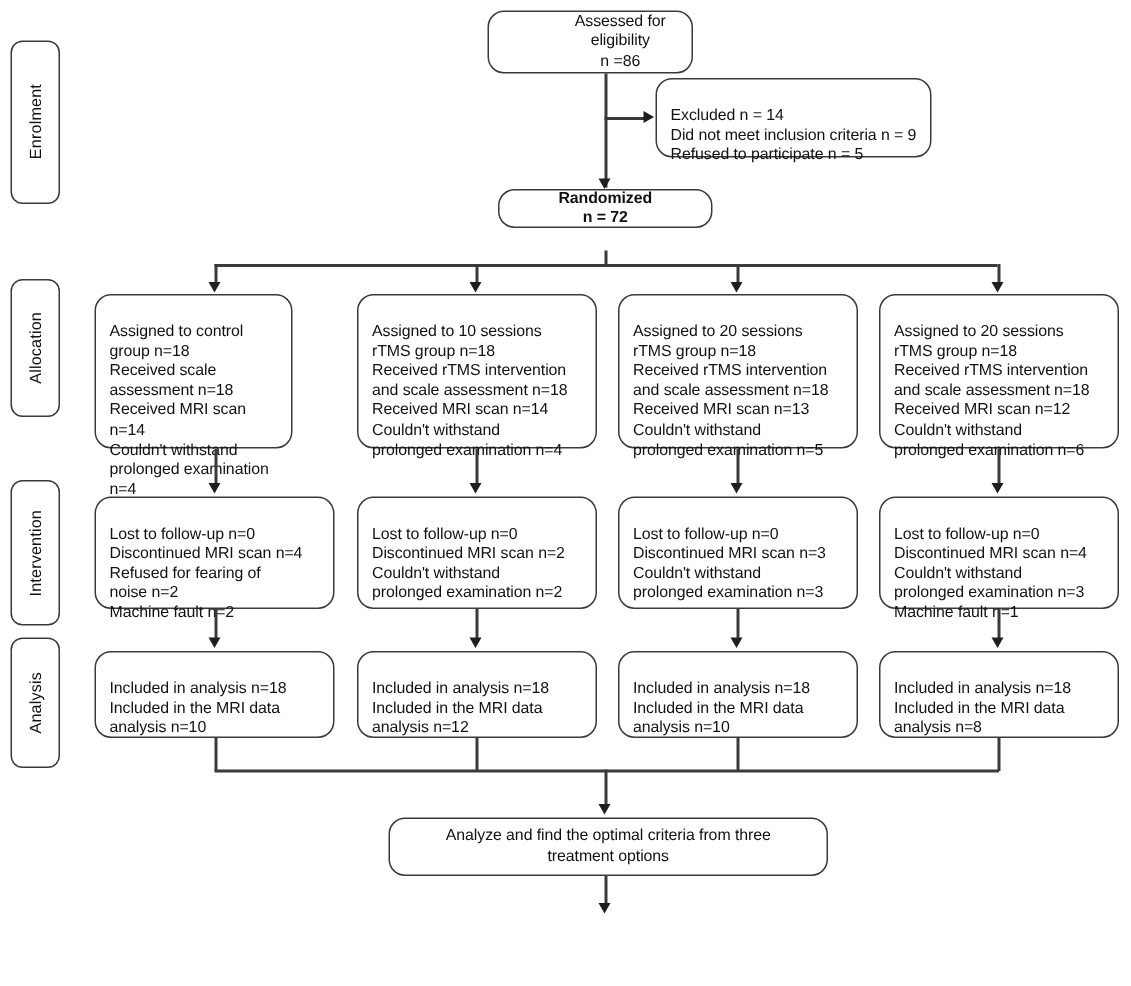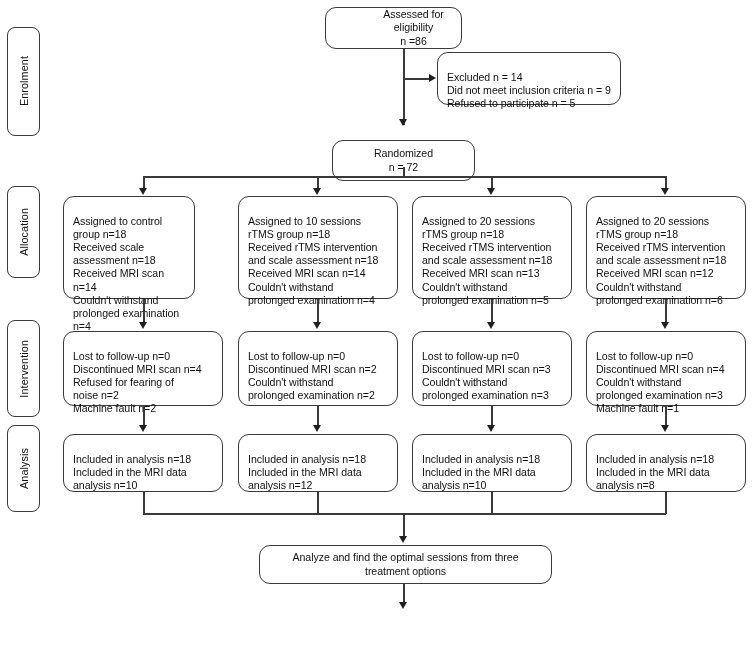--- a/index.html
+++ b/index.html
@@ -108,21 +108,21 @@
 
   <div class="ln h" style="left:403px; top:78px; width:27px;"></div>
   <div class="arrow-right" style="left:429px; top:73.6px;"></div>
 
   <div class="box" style="left:437px; top:52px; width:184px; height:53px;">
     <span>Excluded n = 14
 Did not meet inclusion criteria n = 9
 Refused to participate n = 5</span>
   </div>
 
-  <div class="box center" style="left:332px; top:140px; width:143px; height:41px;">
+  <div class="box center" style="left:332px; top:126px; width:143px; height:26px;font-weight:bold;">
     <span>Randomized
 n = 72</span>
   </div>
 
   <div class="ln v" style="left:403px; top:167px; height:10px;"></div>
   <div class="ln h" style="left:143px; top:176px; width:522px;"></div>
 
   <div class="ln v" style="left:143px; top:176px; height:15px;"></div>
   <div class="arrow-down" style="left:138.5px; top:188px;"></div>
 
@@ -241,21 +241,21 @@
   <div class="ln v" style="left:143px; top:492px; height:22px;"></div>
   <div class="ln v" style="left:317px; top:492px; height:22px;"></div>
   <div class="ln v" style="left:491px; top:492px; height:22px;"></div>
   <div class="ln v" style="left:665px; top:492px; height:22px;"></div>
   <div class="ln h" style="left:143px; top:513px; width:523px;"></div>
 
   <div class="ln v" style="left:403px; top:513px; height:26px;"></div>
   <div class="arrow-down" style="left:398.5px; top:536px;"></div>
 
   <div class="box center" style="left:259px; top:545px; width:293px; height:39px;">
-    <span>Analyze and find the optimal sessions from three
+    <span>Analyze and find the optimal criteria from three
 treatment options</span>
   </div>
 
   <div class="ln v" style="left:403px; top:584px; height:21px;"></div>
   <div class="arrow-down" style="left:398.5px; top:602px;"></div>
 
 
 </div>
 
 </body></html>

